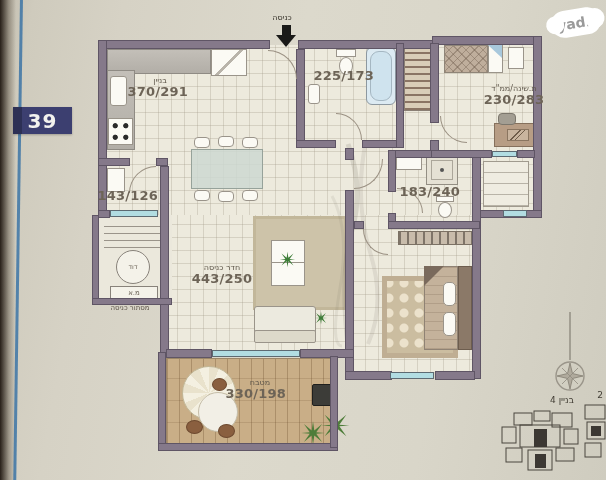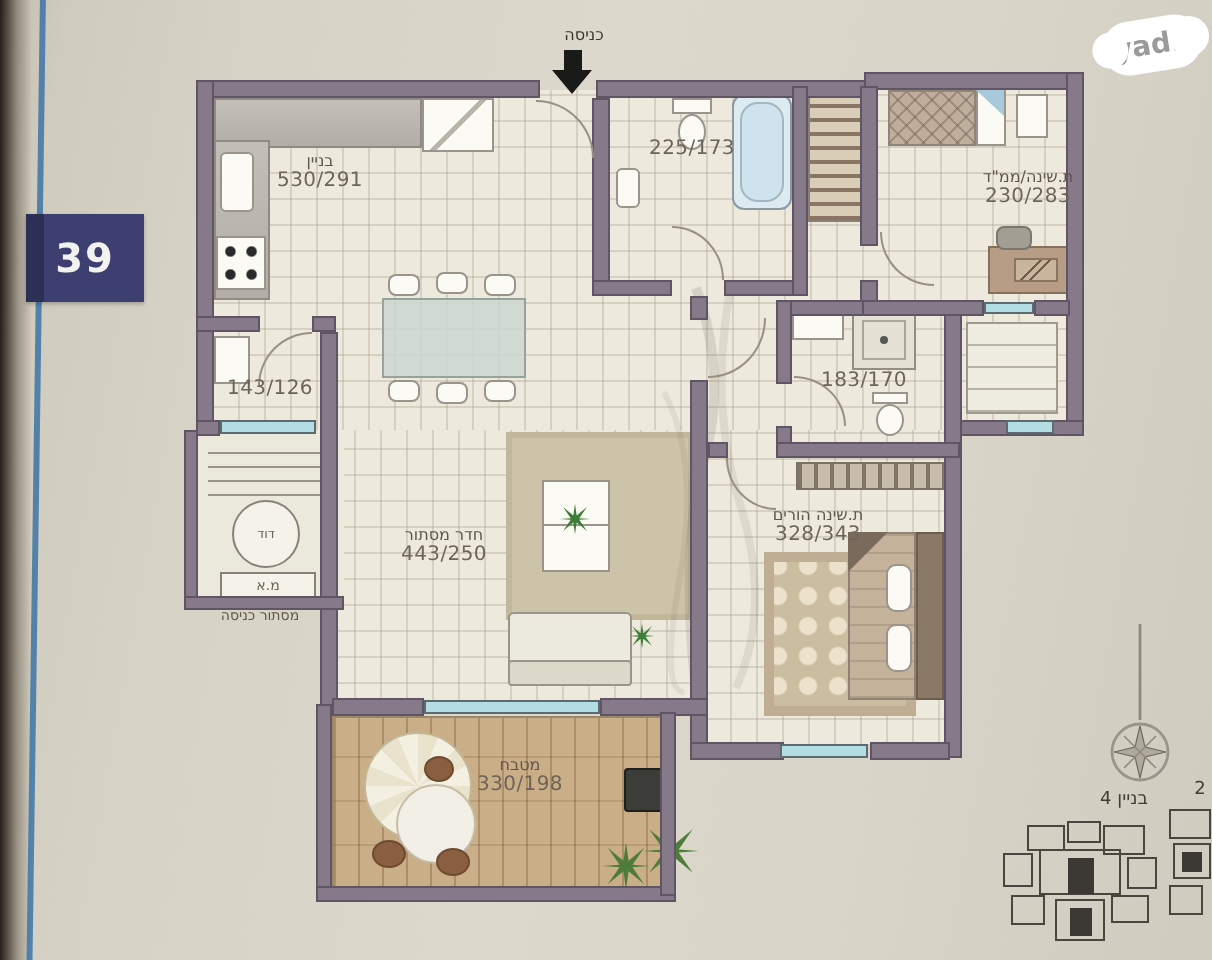--- a/index.html
+++ b/index.html
@@ -19,28 +19,28 @@
   }
   .w{position:absolute;background:#85798a;border:1px solid #5f5565;}
   .win{position:absolute;background:#b2dde2;border:1px solid #5d6a72;}
   .arc{position:absolute;border:0 solid #9a9082;}
   .arc-tr{border-top-width:1px;border-right-width:1px;border-top-right-radius:100%;}
   .arc-tl{border-top-width:1px;border-left-width:1px;border-top-left-radius:100%;}
   .arc-br{border-bottom-width:1px;border-right-width:1px;border-bottom-right-radius:100%;}
   .arc-bl{border-bottom-width:1px;border-left-width:1px;border-bottom-left-radius:100%;}
   .lbl{position:absolute;direction:rtl;text-align:center;color:#5f574b;font-size:8px;line-height:1.15;}
   .lbl .nm{display:block;}
-  .lbl .dim{display:block;font-size:10px;color:#6d6457;letter-spacing:.2px;}
+  .lbl .dim{display:block;font-size:13px;color:#6d6457;letter-spacing:.2px;font-weight:bold;}
   .furn{position:absolute;background:#fbfaf4;border:1px solid #9a948a;}
   .counter{position:absolute;background:linear-gradient(#c3bfb8,#b2aea7);border:1px solid #8f8b84;}
   .plant{position:absolute;}
   
   .circle{border-radius:50%;}
   
-  #badge{position:absolute;left:13px;top:107px;width:59px;height:44px;
+  #badge{position:absolute;left:13px;top:107px;width:59px;height:27px;
     background:linear-gradient(90deg,#2d3055 0 9px,#3c3f70 9px);
     color:#f2f2ee;font-weight:bold;font-size:20px;display:flex;align-items:center;justify-content:center;
     letter-spacing:1px;box-shadow:0 1px 2px rgba(0,0,0,.25);}
   
   #logo{position:absolute;left:551px;top:9px;width:50px;height:27px;background:#fff;border-radius:14px;
     transform:rotate(-9deg);display:flex;align-items:center;justify-content:center;
     color:#9a9a9a;font-weight:bold;font-size:14px;}
   #logo::before{content:"";position:absolute;left:-5px;top:4px;width:18px;height:18px;background:#fff;border-radius:50%;}
   #logo::after{content:"";position:absolute;right:-4px;top:2px;width:20px;height:20px;background:#fff;border-radius:50%;}
   #foldline{position:absolute;left:20px;top:-3px;width:2.5px;height:488px;background:#3c74a6;
@@ -212,48 +212,44 @@
   <div class="win" style="left:503px;top:210px;width:24px;height:7px"></div>
 
   <div class="arc arc-tr" style="left:268px;top:50px;width:29px;height:29px"></div>
   <div class="arc arc-tl" style="left:129px;top:166px;width:27px;height:27px"></div>
   <div class="arc arc-tr" style="left:336px;top:113px;width:26px;height:27px"></div>
   <div class="arc arc-br" style="left:354px;top:159px;width:29px;height:30px"></div>
   <div class="arc arc-bl" style="left:363px;top:229px;width:25px;height:26px"></div>
   <div class="arc arc-tr" style="left:397px;top:188px;width:26px;height:25px"></div>
   <div class="arc arc-bl" style="left:440px;top:116px;width:27px;height:27px"></div>
 
-  <div class="lbl" style="left:268px;top:13px;width:48px;font-size:8px;color:#3a362e">כניסה</div>
+  <div class="lbl" style="left:258px;top:13px;width:48px;font-size:8px;color:#3a362e">כניסה</div>
   <div class="abs" style="left:282px;top:25px;width:9px;height:10px;background:#1a1a18"></div>
   <div class="abs" style="left:276px;top:35px;width:0;height:0;border-left:10px solid transparent;border-right:10px solid transparent;border-top:12px solid #1a1a18"></div>
 
   <div class="lbl" style="left:132px;top:76px;width:56px">
     <span class="nm">בניין</span>
-    <span class="dim">530/291</span>
+    <span class="dim">370/291</span>
   </div>
   <div class="lbl" style="left:112px;top:189px;width:46px">
     <span class="dim">143/126</span>
   </div>
   <div class="lbl" style="left:190px;top:263px;width:64px">
-    <span class="nm">חדר מסתור</span>
+    <span class="nm">חדר כניסה</span>
     <span class="dim">443/250</span>
   </div>
   <div class="lbl" style="left:318px;top:69px;width:56px">
     <span class="dim">225/173</span>
   </div>
   <div class="lbl" style="left:478px;top:84px;width:72px">
     <span class="nm">ת.שינה/ממ"ד</span>
     <span class="dim">230/283</span>
   </div>
   <div class="lbl" style="left:404px;top:185px;width:56px">
-    <span class="dim">183/170</span>
-  </div>
-  <div class="lbl" style="left:374px;top:253px;width:70px">
-    <span class="nm">ת.שינה הורים</span>
-    <span class="dim">328/343</span>
+    <span class="dim">183/240</span>
   </div>
   <div class="lbl" style="left:234px;top:378px;width:52px">
     <span class="nm">מטבח</span>
     <span class="dim">330/198</span>
   </div>
   <div class="lbl" style="left:90px;top:304px;width:80px;font-size:7px">מסתור כניסה</div>
 
   <svg class="abs" style="left:548px;top:310px;width:44px;height:88px" viewBox="0 0 44 88">
     <line x1="22" y1="2" x2="22" y2="50" stroke="#8f8a7f" stroke-width="1.4"></line>
     <circle cx="22" cy="66" r="14" fill="none" stroke="#9a958a" stroke-width="1.4"></circle>

